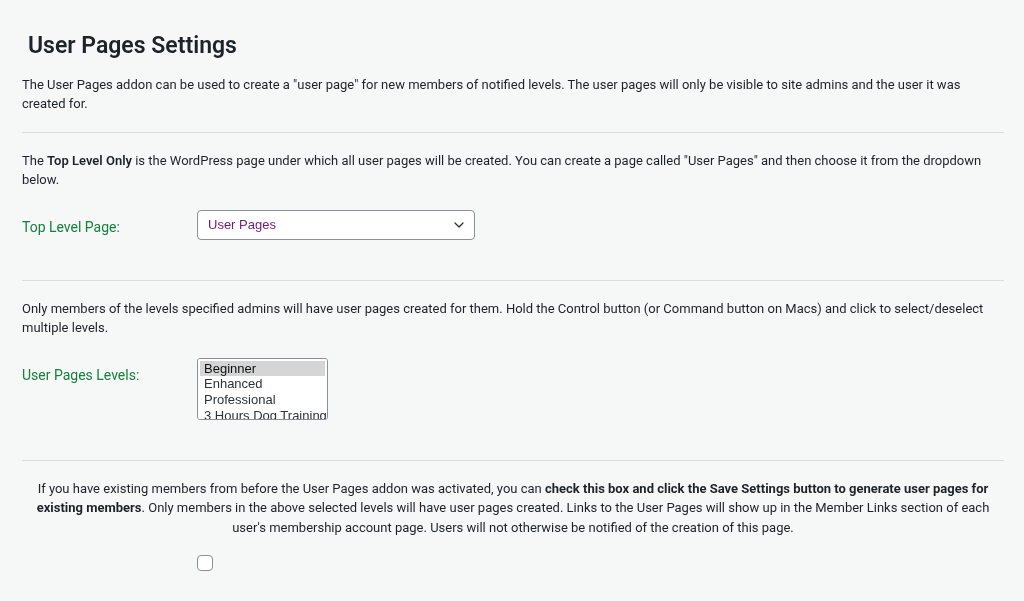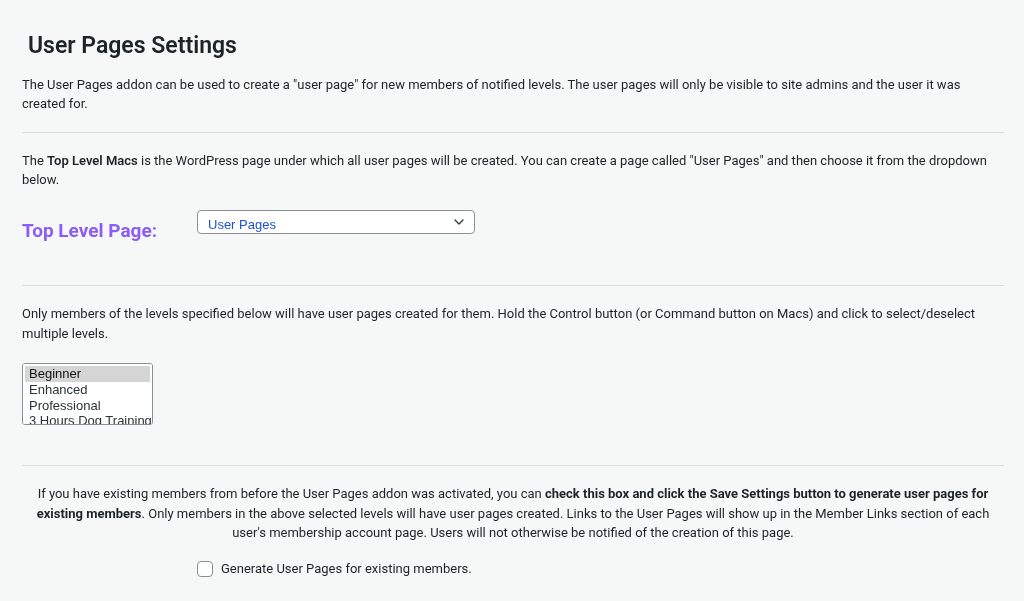--- a/index.html
+++ b/index.html
@@ -47,44 +47,44 @@
       font-weight: 600;
     }
     .form-row {
       display: flex;
       align-items: flex-start;
       gap: 0;
       margin-bottom: 8px;
     }
     .form-label {
       width: 175px;
-      font-size: 19px;
-      font-weight: 700;
-      color: #8b5cf6;
+      font-size: 14px;
+      font-weight: 400;
+      color: #15803d;
       line-height: 1.5;
       padding-top: 7px;
     }
     .form-control-col {
       flex: 0 0 auto;
       display: flex;
       align-items: center;
     }
     .select-wrapper {
       position: relative;
       display: inline-block;
     }
     select.single-select {
       -webkit-appearance: none;
       -moz-appearance: none;
       appearance: none;
       width: 278px;
-      height: 24px;
+      height: 30px;
       padding: 0 30px 0 10px;
       font-size: 13px;
-      color: #1d4ed8;
+      color: #701a75;
       background: #fff;
       border: 1px solid #8c8f94;
       border-radius: 4px;
       line-height: 28px;
     }
     .select-wrapper .chevron {
       position: absolute;
       right: 8px;
       top: 50%;
       transform: translateY(-50%);
@@ -147,58 +147,58 @@
 
 <div class="wrap">
 
   <h1>User Pages Settings</h1>
 
   <p class="intro-text">The User Pages addon can be used to create a "user page" for new members of notified levels. The user pages will only be visible to site admins and the user it was created for.</p>
 
   <hr class="divider">
 
   <p class="section-text">
-    <span>The </span><b>Top Level Macs</b><span> is the WordPress page under which all user pages will be created. You can create a page called "User Pages" and then choose it from the dropdown below.</span>
+    <span>The </span><b>Top Level Only</b><span> is the WordPress page under which all user pages will be created. You can create a page called "User Pages" and then choose it from the dropdown below.</span>
   </p>
 
   <div class="form-row">
     <div class="form-label">Top Level Page:</div>
     <div class="form-control-col">
       <div class="select-wrapper">
         <select class="single-select">
           <option>User Pages</option>
         </select>
         <svg class="chevron" viewBox="0 0 20 20" fill="currentColor">
           <path d="M5 7.5 L10 12.5 L15 7.5" stroke="currentColor" stroke-width="1.6" fill="none" stroke-linecap="round" stroke-linejoin="round"></path>
         </svg>
       </div>
     </div>
   </div>
 
   <hr class="divider" style="margin-top:40px;">
 
-  <p class="section-text">Only members of the levels specified below will have user pages created for them. Hold the Control button (or Command button on Macs) and click to select/deselect multiple levels.</p>
+  <p class="section-text">Only members of the levels specified admins will have user pages created for them. Hold the Control button (or Command button on Macs) and click to select/deselect multiple levels.</p>
 
   <div class="form-row">
+    <div class="form-label">User Pages Levels:</div>
     <div class="form-control-col">
       <select multiple="" class="multi-select" id="levels-select">
       <option selected="selected">Beginner</option>
           <option>Enhanced</option>
           <option>Professional</option>
           <option>3 Hours Dog Training</option>
         </select>
     </div>
   </div>
 
   <hr class="divider" style="margin-top:40px;">
 
   <p class="existing-text">
     <span>If you have existing members from before the User Pages addon was activated, you can </span><b>check this box and click the Save Settings button to generate user pages for existing members</b><span>. Only members in the above selected levels will have user pages created. Links to the User Pages will show up in the Member Links section of each user's membership account page. Users will not otherwise be notified of the creation of this page.</span>
   </p>
 
   <div class="checkbox-row">
     <input type="checkbox" class="checkbox-input" style="">
-    <span class="checkbox-label">Generate User Pages for existing members.</span>
   </div>
 
   <hr class="divider" style="margin-top:38px;">
 
 </div>
 
 </body></html>

